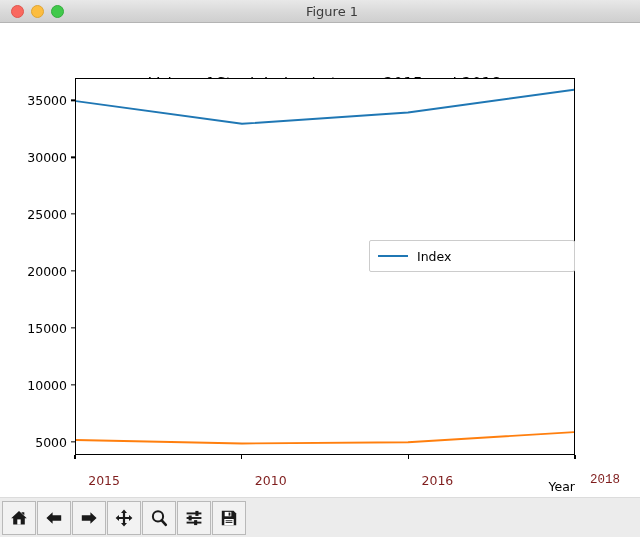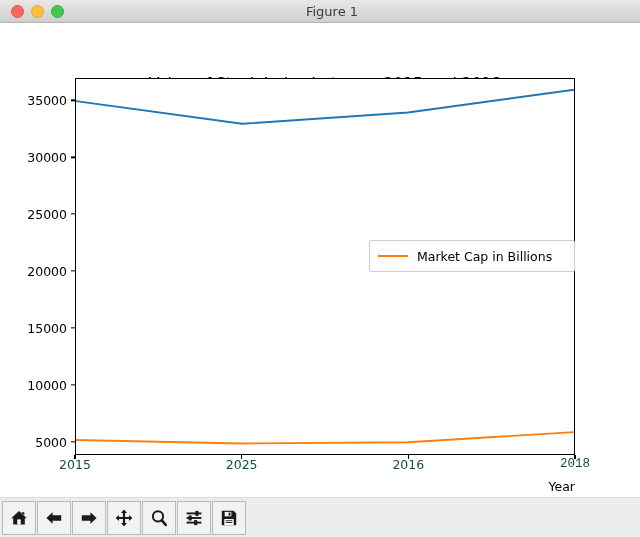--- a/index.html
+++ b/index.html
@@ -110,25 +110,25 @@
     position: absolute;
     width: 4px;
     height: 1.3px;
     background: #000000;
     left: 71px;
     transform: translateY(-50%);
   }
   
   .xtick {
     position: absolute;
-    top: 434px;
+    top: 450px;
     width: 90px;
-    text-align: center;
+    text-align: right;
     font-size: 12.5px;
-    color: #14532d;
+    color: #7f1d1d;
     transform: translateX(-45px);
   }
   .xtick-mark {
     position: absolute;
     top: 432px;
     width: 1.3px;
     height: 4px;
     background: #000000;
   }
   #xlabel {
@@ -229,41 +229,41 @@
         <div class="ytick-mark" style="top: 191.185px;"></div>
         <div class="ytick" style="top: 134.204px;">30000</div>
         <div class="ytick-mark" style="top: 134.204px;"></div>
         <div class="ytick" style="top: 77.2227px;">35000</div>
         <div class="ytick-mark" style="top: 77.2227px;"></div>
       </div>
 
     <div id="xtick-layer">
         <div class="xtick" style="left: 75px;">2015</div>
         <div class="xtick-mark" style="left: 74.35px;"></div>
-        <div class="xtick" style="left: 241.667px;">2025</div>
+        <div class="xtick" style="left: 241.667px;">2010</div>
         <div class="xtick-mark" style="left: 241.017px;"></div>
         <div class="xtick" style="left: 408.333px;">2016</div>
         <div class="xtick-mark" style="left: 407.683px;"></div>
         <div class="xtick" style="left: 575px; font-family: Liberation Mono, monospace;">2018</div>
         <div class="xtick-mark" style="left: 574.35px;"></div>
       </div>
 
     <div id="axes">
       <svg id="plot-svg" viewBox="0 0 500 377" preserveAspectRatio="none">
           <polyline points="0.00,22.22 166.67,45.02 333.33,33.62 500.00,10.83" fill="none" stroke="#1f77b4" stroke-width="1.9" stroke-linejoin="round"></polyline>
           <polyline points="0.00,362.97 166.67,366.39 333.33,365.25 500.00,354.99" fill="none" stroke="#ff7f0e" stroke-width="1.9" stroke-linejoin="round"></polyline>
         </svg>
     </div>
 
     <div id="xlabel">Year</div>
 
     <div id="legend">
       <div class="legend-row">
-        <div class="legend-swatch" style="background: rgb(255, 127, 14);"></div>
-        <div class="legend-label">Market Cap in Billions</div>
+        <div class="legend-swatch" style="background: rgb(31, 119, 180);"></div>
+        <div class="legend-label">Index</div>
       </div>
     </div>
   </div>
 
   <div id="toolbar">
 
     <div class="tb-btn">
       <span>
         <svg width="20" height="20" viewBox="0 0 20 20">
           <path d="M10 3 L2.2 10.2 L4.2 10.2 L4.2 16.6 L15.8 16.6 L15.8 10.2 L17.8 10.2 Z" fill="#1a1a1a"></path>

